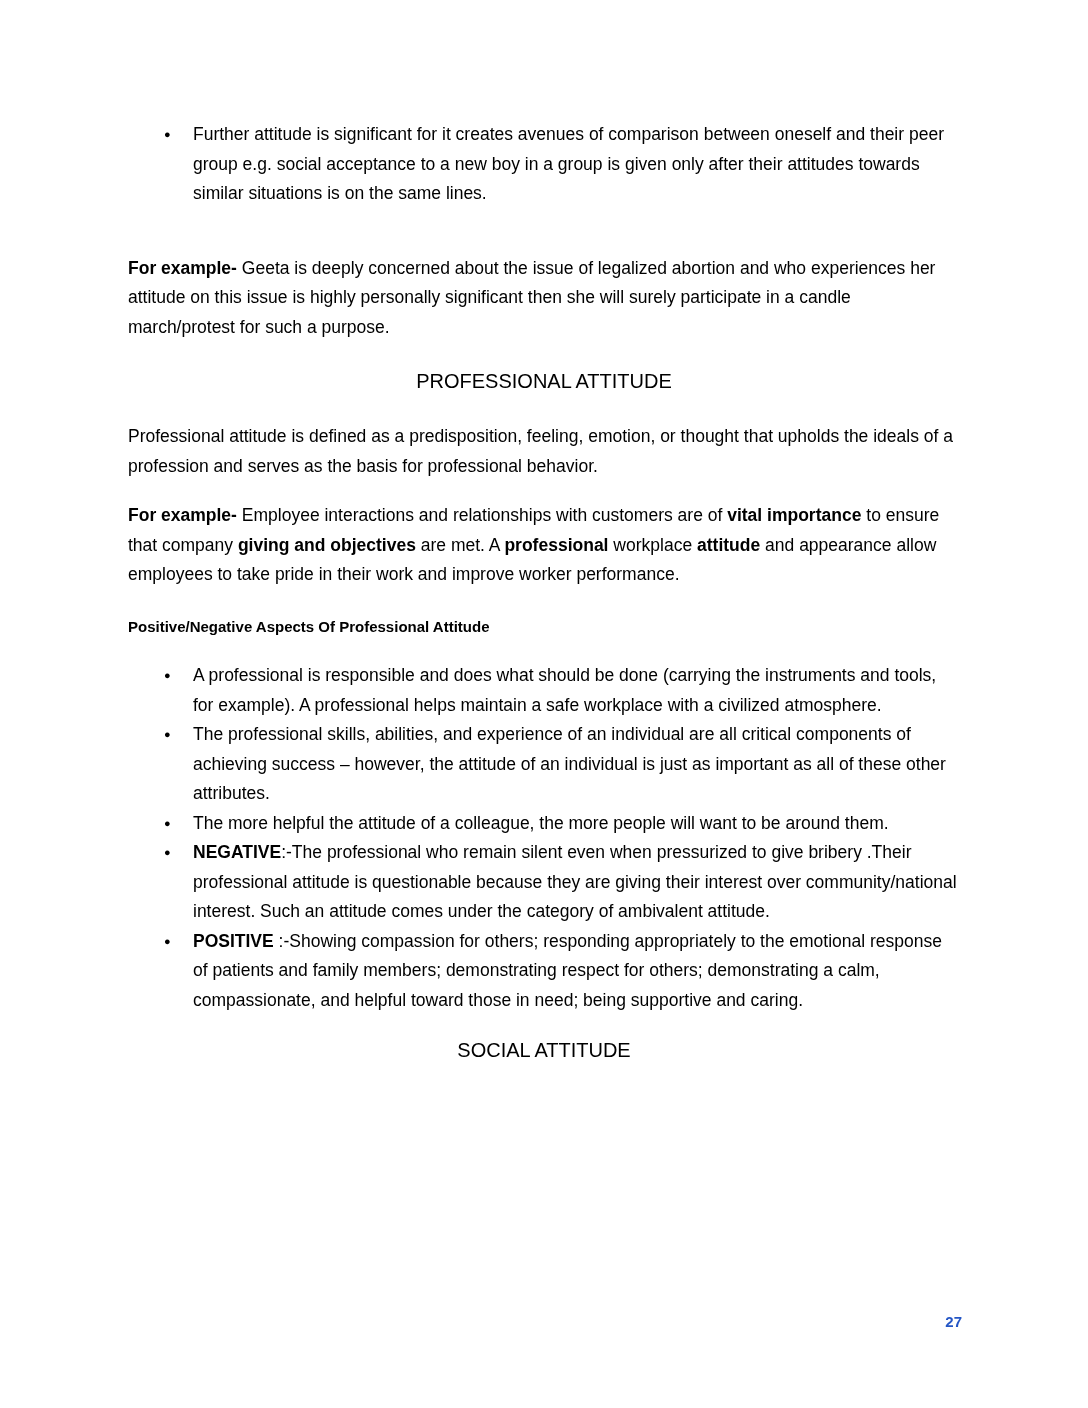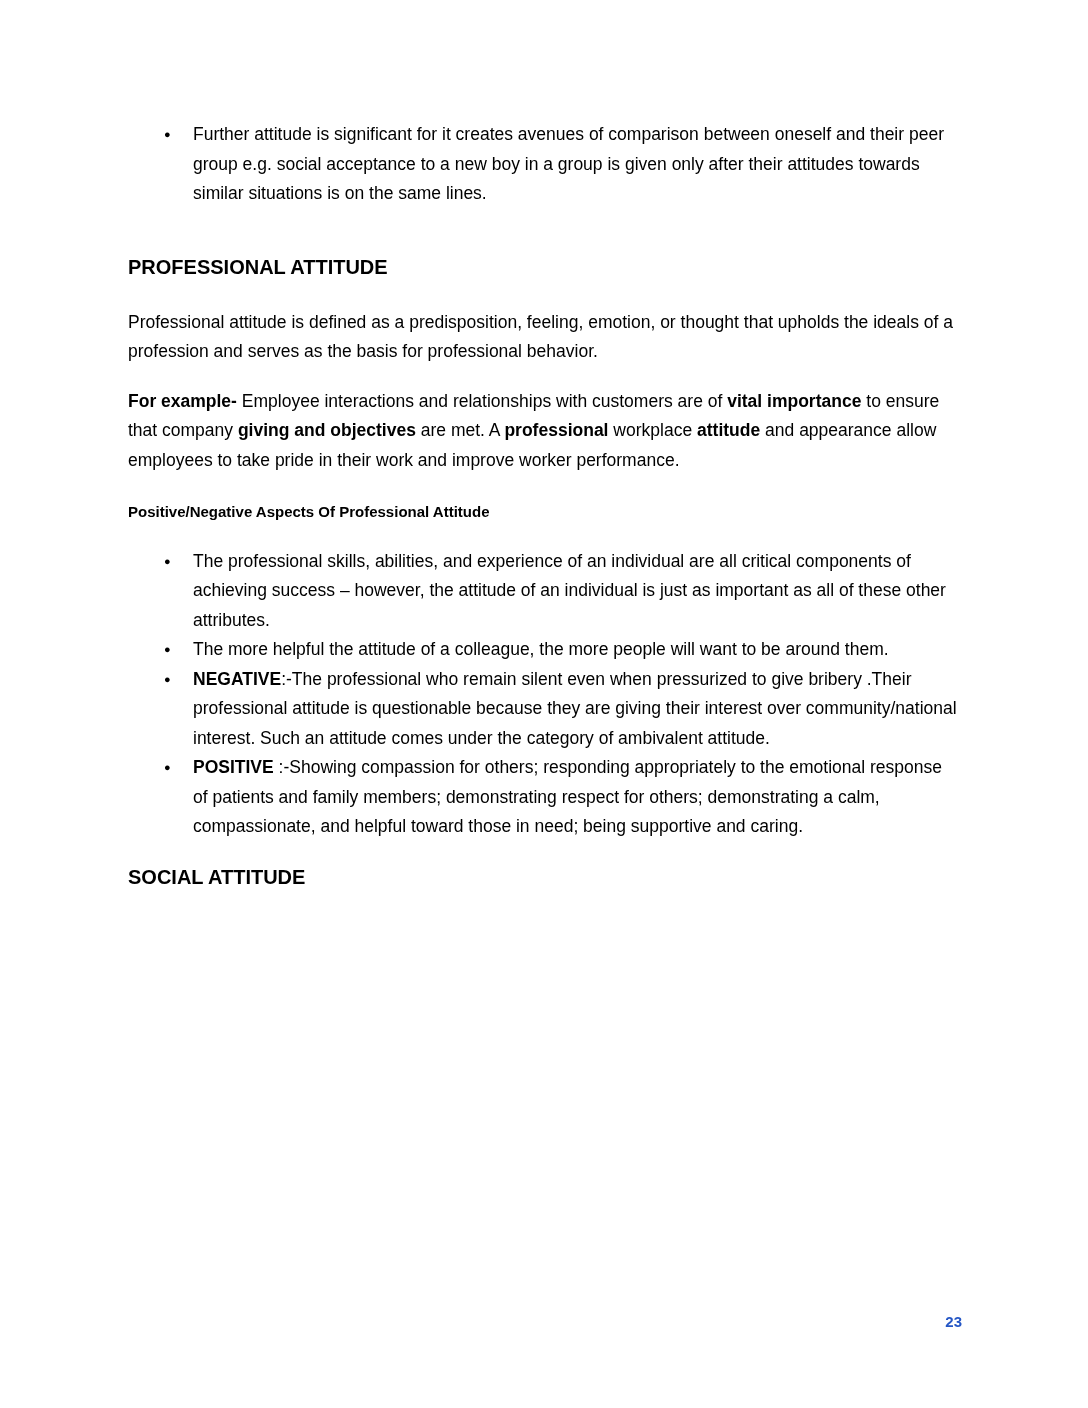--- a/index.html
+++ b/index.html
@@ -32,21 +32,22 @@
     content: "●";
     position: absolute;
     left: 36px;
     top: 0;
     font-size: 11px;
     line-height: 29.5px;
   }
   .para-geeta { margin: 0 0 26px 0; }
   .center-heading {
     font-size: 20px;
-    font-weight: bold;
+    font-weight: normal;
+    text-align: center;
     line-height: 27px;
     margin: 0 0 27px 0;
   }
   .para-definition { margin: 12px 0 20px 0; }
   .para-example2 { margin: 0 0 22px 0; }
   .subheading {
     font-size: 15px;
     font-weight: bold;
     line-height: 29.5px;
     margin: 0 0 20px 0;
@@ -66,41 +67,45 @@
 <body>
 
 <div class="page">
 
   <ul class="intro-list">
     <li class="bullet-item">
       <span>Further attitude is significant for it creates avenues of comparison between oneself and their peer group e.g. social acceptance to a new boy in a group is given only after their attitudes towards similar situations is on the same lines.</span>
     </li>
   </ul>
 
+  <p class="para-geeta"><strong>For example-</strong> Geeta is deeply concerned about the issue of legalized abortion and who experiences her attitude on this issue is highly personally significant then she will surely participate in a candle march/protest for such a purpose.</p>
 
   <h2 class="center-heading">PROFESSIONAL ATTITUDE</h2>
 
   <p class="para-definition">Professional attitude is defined as a predisposition, feeling, emotion, or thought that upholds the ideals of a profession and serves as the basis for professional behavior.</p>
 
   <p class="para-example2"><strong>For example-</strong> Employee interactions and relationships with customers are of <strong>vital importance</strong> to ensure that company <strong>giving and objectives</strong> are met. A <strong>professional</strong> workplace <strong>attitude</strong> and appearance allow employees to take pride in their work and improve worker performance.</p>
 
   <h3 class="subheading">Positive/Negative Aspects Of Professional Attitude</h3>
 
   <ul class="aspect-list">
+    <li class="bullet-item">
+      <span>A professional is responsible and does what should be done (carrying the instruments and tools, for example). A professional helps maintain a safe workplace with a civilized atmosphere.</span>
+    </li>
     <li class="bullet-item">
       <span>The professional skills, abilities, and experience of an individual are all critical components of achieving success – however, the attitude of an individual is just as important as all of these other attributes.</span>
     </li>
     <li class="bullet-item">
       <span>The more helpful the attitude of a colleague, the more people will want to be around them.</span>
     </li>
     <li class="bullet-item">
       <span><strong>NEGATIVE</strong>:-The professional who remain silent even when pressurized to give bribery .Their professional attitude is questionable because they are giving their interest over community/national interest. Such an attitude comes under the category of ambivalent attitude.</span>
     </li>
     <li class="bullet-item">
       <span><strong>POSITIVE</strong> :-Showing compassion for others; responding appropriately to the emotional response of patients and family members; demonstrating respect for others; demonstrating a calm, compassionate, and helpful toward those in need; being supportive and caring.</span>
     </li>
   </ul>
 
   <h2 class="center-heading social-heading">SOCIAL ATTITUDE</h2>
 
-  <div class="page-number" style="color: rgb(36, 86, 197);">23</div>
+  <div class="page-number" style="color: rgb(36, 86, 197);">27</div>
 
 </div>
 
 </body></html>

